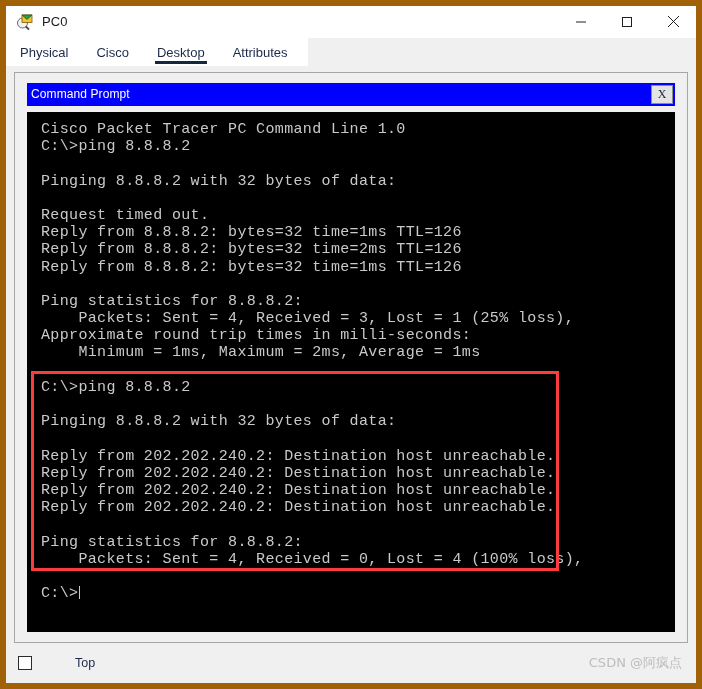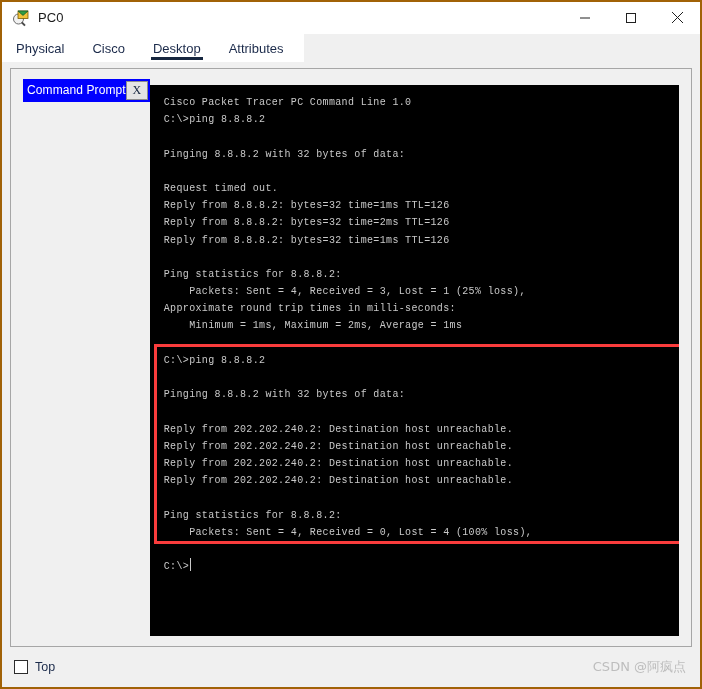--- a/index.html
+++ b/index.html
@@ -15,21 +15,21 @@
     position: relative;
   }
 
   
   .window {
     position: absolute;
     left: 0; top: 0;
     width: 702px;
     height: 689px;
     background: #ffffff;
-    border: 2px solid #a16207;
+    border: 6px solid #a16207;
     box-sizing: border-box;
     display: flex;
     flex-direction: column;
   }
 
   
   .titlebar {
     height: 31px;
     min-height: 31px;
     background: #ffffff;
@@ -118,21 +118,21 @@
     box-sizing: border-box;
     padding: 8px 10px 10px 10px;
     display: flex;
     flex-direction: column;
     position: relative;
   }
 
   
   .cmd-window {
     display: flex;
-    flex-direction: row;
+    flex-direction: column;
     flex: 1;
     margin: 2px 2px 0 2px;
   }
   .cmd-titlebar {
     height: 23px;
     background: #0000ff;
     display: flex;
     align-items: center;
     justify-content: space-between;
     padding: 0 2px 0 4px;
@@ -164,21 +164,21 @@
     position: relative;
     overflow: hidden;
   }
   .term {
     position: absolute;
     left: 14px;
     top: 9px;
     right: 4px;
     color: #c9c9c9;
     font-family: "Liberation Mono", "DejaVu Sans Mono", monospace;
-    font-size: 10px;
+    font-size: 15px;
     line-height: 17.2px;
     white-space: pre;
     letter-spacing: 0.35px;
   }
   .term .blank { display: block; height: 17.2px; }
   .term .line { display: block; height: 17.2px; }
   .caret {
     display: inline-block;
     width: 1px;
     height: 13px;
@@ -198,20 +198,21 @@
   
   .footer {
     height: 40px;
     min-height: 40px;
     background: #f0f0f0;
     display: flex;
     align-items: center;
     padding-left: 12px;
     position: relative;
     box-sizing: border-box;
+    gap: 36px;
   }
   .chk {
     width: 14px;
     height: 14px;
     border: 1px solid #2b2b2b;
     background: #ffffff;
     box-sizing: border-box;
     margin-right: 7px;
   }
   .chk-label {

